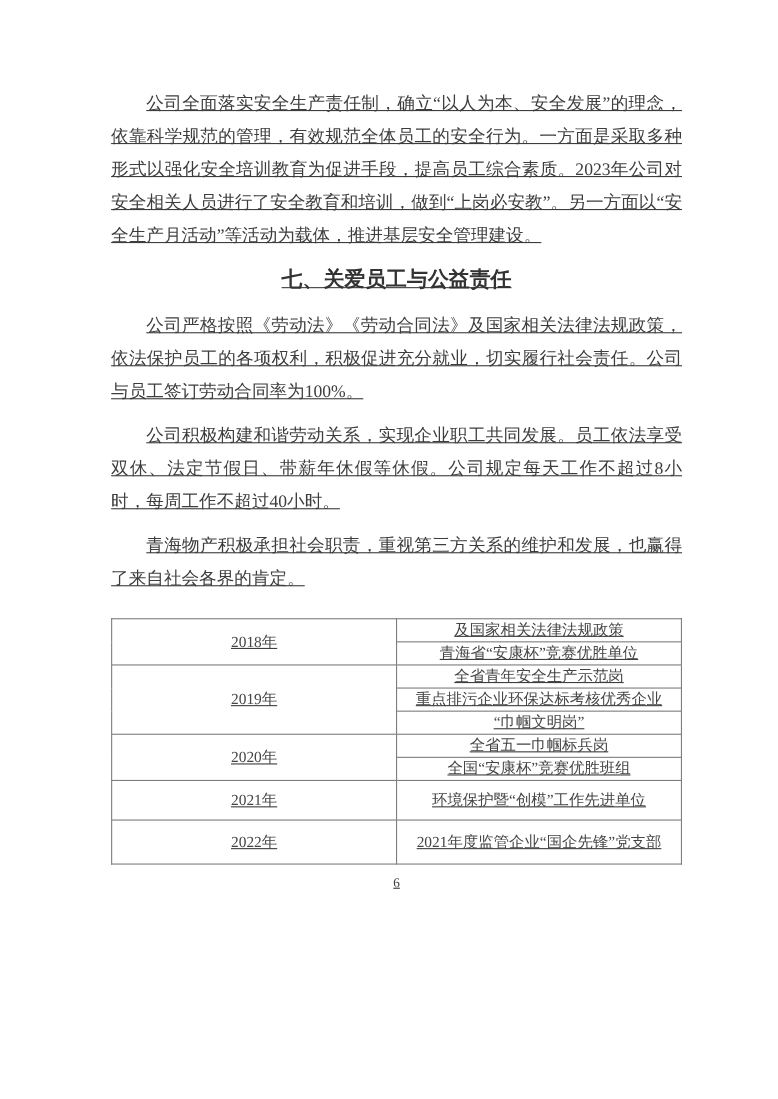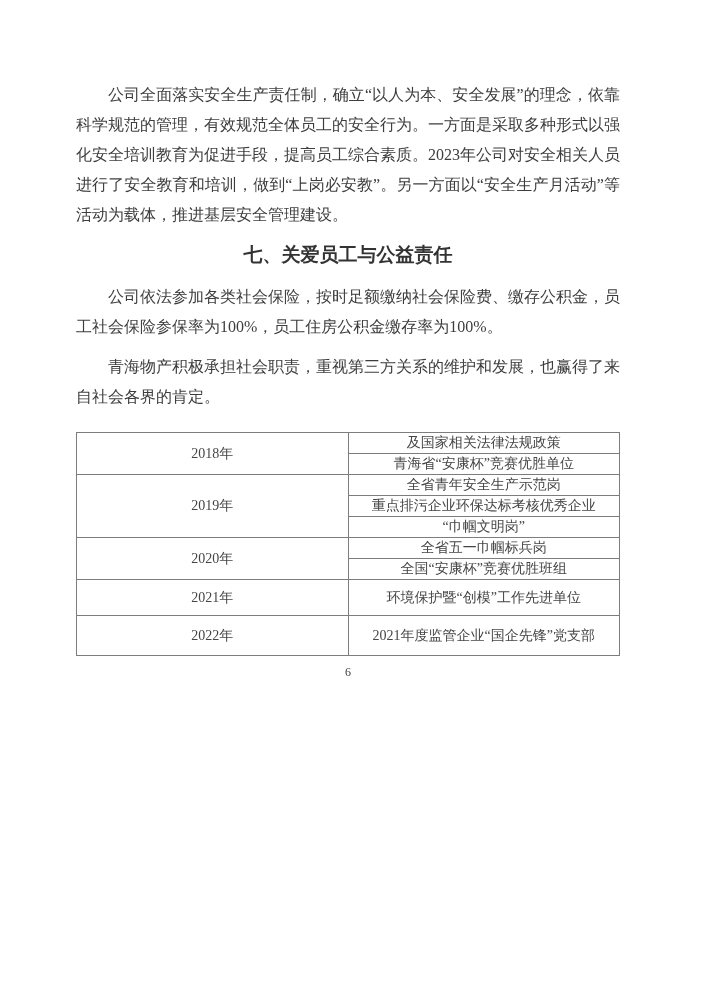--- a/index.html
+++ b/index.html
@@ -8,21 +8,22 @@
     position: relative;
     width: 707px;
     height: 999px;
     margin: 0 auto;
     background: #ffffff;
     font-family: "Liberation Serif", "DejaVu Serif", serif;
     color: #3d3d3d;
     overflow: hidden;
   }
   .content {
-    padding: 80px 87px 0 76px;
+    padding: 80px 87px 0 101px;
+    text-decoration: underline;
   }
   .para {
     font-size: 16px;
     line-height: 30px;
     text-indent: 2em;
     text-align: justify;
     margin: 0 0 10px 0;
     color: #3d3d3d;
   }
   .section-heading {
@@ -63,23 +64,24 @@
 </head>
 <body>
 
 <div class="page">
   <div class="content">
 
     <p class="para">公司全面落实安全生产责任制，确立“以人为本、安全发展”的理念，依靠科学规范的管理，有效规范全体员工的安全行为。一方面是采取多种形式以强化安全培训教育为促进手段，提高员工综合素质。2023年公司对安全相关人员进行了安全教育和培训，做到“上岗必安教”。另一方面以“安全生产月活动”等活动为载体，推进基层安全管理建设。</p>
 
     <h2 class="section-heading heading-7">七、关爱员工与公益责任</h2>
 
+    <p class="para">公司严格按照《劳动法》《劳动合同法》及国家相关法律法规政策，依法保护员工的各项权利，积极促进充分就业，切实履行社会责任。公司与员工签订劳动合同率为100%。</p>
 
+    <p class="para">公司积极构建和谐劳动关系，实现企业职工共同发展。员工依法享受双休、法定节假日、带薪年休假等休假。公司规定每天工作不超过8小时，每周工作不超过40小时。</p>
 
-    <p class="para">公司依法参加各类社会保险，按时足额缴纳社会保险费、缴存公积金，员工社会保险参保率为100%，员工住房公积金缴存率为100%。</p>
 
 
 
     <p class="para para-last">青海物产积极承担社会职责，重视第三方关系的维护和发展，也赢得了来自社会各界的肯定。</p>
 
     <table class="awards">
       <tbody>
         <tr class="h-s">
           <td class="year-cell" rowspan="2">2018年</td>
           <td class="award-cell">及国家相关法律法规政策</td>

